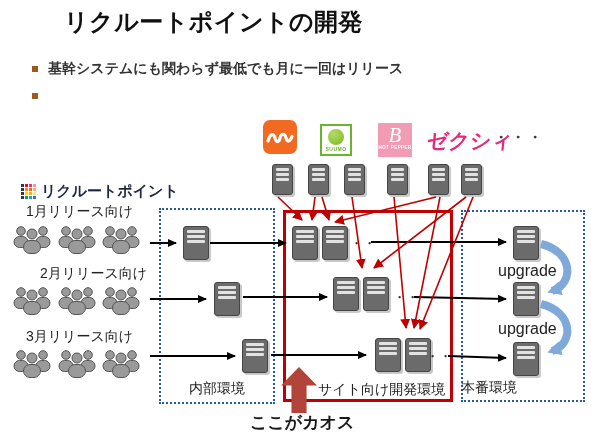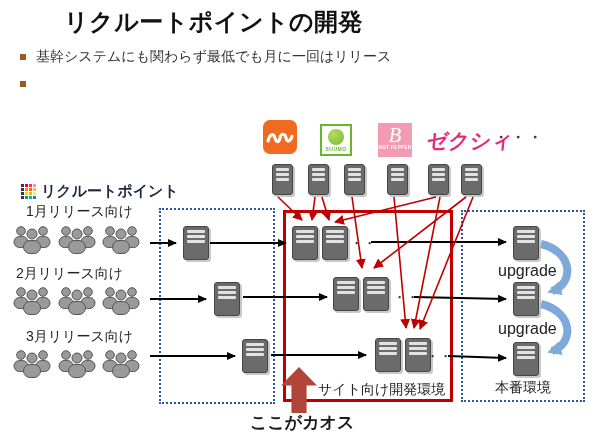--- a/index.html
+++ b/index.html
@@ -2,21 +2,21 @@
 <html><head>
 <meta charset="utf-8">
 <style>
   html,body{margin:0;padding:0;background:#fff;}
   .slide{
     position:relative;width:600px;height:438px;background:#fff;overflow:hidden;
     font-family:"Liberation Sans","DejaVu Sans",sans-serif;color:#222;
   }
   
   .title{position:absolute;left:16px;top:6px;font-size:24px;font-weight:bold;color:#111;letter-spacing:.5px;margin-left:48px;}
-  .bullets{position:absolute;left:20px;top:48px;list-style:none;margin:0;padding:0;}
+  .bullets{position:absolute;left:20px;top:48px;list-style:none;margin:12px;padding:0;font-weight:bold;}
   .bullets li{display:flex;align-items:flex-start;margin-bottom:9px;font-size:14px;color:#333;}
   .bullets .sq{flex:0 0 auto;width:6px;height:6px;background:#9c5a1e;margin:6px 10px 0 0;}
   
   .brand{position:absolute;left:21px;top:182px;display:flex;align-items:center;}
   .brand-icon{width:15px;height:15px;display:grid;grid-template-columns:repeat(4,1fr);grid-template-rows:repeat(4,1fr);gap:1px;margin-right:5px;}
   .brand-icon i{display:block;}
   .brand-name{font-size:15px;font-weight:bold;color:#1d2740;}
   
   .row-label{position:absolute;font-size:14px;color:#222;}
   .ppl{position:absolute;width:44px;height:38px;}
@@ -163,21 +163,21 @@
   <svg class="ppl" style="left:12px;top:222px" viewBox="0 0 44 38">
       <use href="#pplgrp"></use>
     </svg>
   <svg class="ppl" style="left:57px;top:222px" viewBox="0 0 44 38">
       <use href="#pplgrp"></use>
     </svg>
   <svg class="ppl" style="left:101px;top:222px" viewBox="0 0 44 38">
       <use href="#pplgrp"></use>
     </svg>
 
-  <div class="row-label" style="left:16px;top:265px">2月リリース向け</div>
+  <div class="row-label" style="left:40px;top:265px">2月リリース向け</div>
   <svg class="ppl" style="left:12px;top:283px" viewBox="0 0 44 38">
       <use href="#pplgrp"></use>
     </svg>
   <svg class="ppl" style="left:57px;top:283px" viewBox="0 0 44 38">
       <use href="#pplgrp"></use>
     </svg>
   <svg class="ppl" style="left:101px;top:283px" viewBox="0 0 44 38">
       <use href="#pplgrp"></use>
     </svg>
 
@@ -189,22 +189,23 @@
       <use href="#pplgrp"></use>
     </svg>
   <svg class="ppl" style="left:101px;top:346px" viewBox="0 0 44 38">
       <use href="#pplgrp"></use>
     </svg>
 
   <div class="env-box" style="left:159px;top:208px;width:116px;height:196px"></div>
   <div class="env-box red" style="left:283px;top:210px;width:170px;height:192px"></div>
   <div class="env-box" style="left:461px;top:210px;width:124px;height:192px"></div>
 
+  <div class="env-label" style="left:159px;top:380px;width:116px;text-align:center">内部環境</div>
   <div class="env-label" style="left:318px;top:381px">サイト向け開発環境</div>
-  <div class="env-label" style="left:461px;top:379px;width:124px;text-align:center">本番環境</div>
+  <div class="env-label" style="left:461px;top:379px;width:124px;text-align:left">本番環境</div>
 
   <div class="server" style="left:183px;top:226px">
       <span class="st">
         <i></i>
         <i></i>
         <i></i>
       </span>
     </div>
   <div class="server" style="left:214px;top:282px">
       <span class="st">

